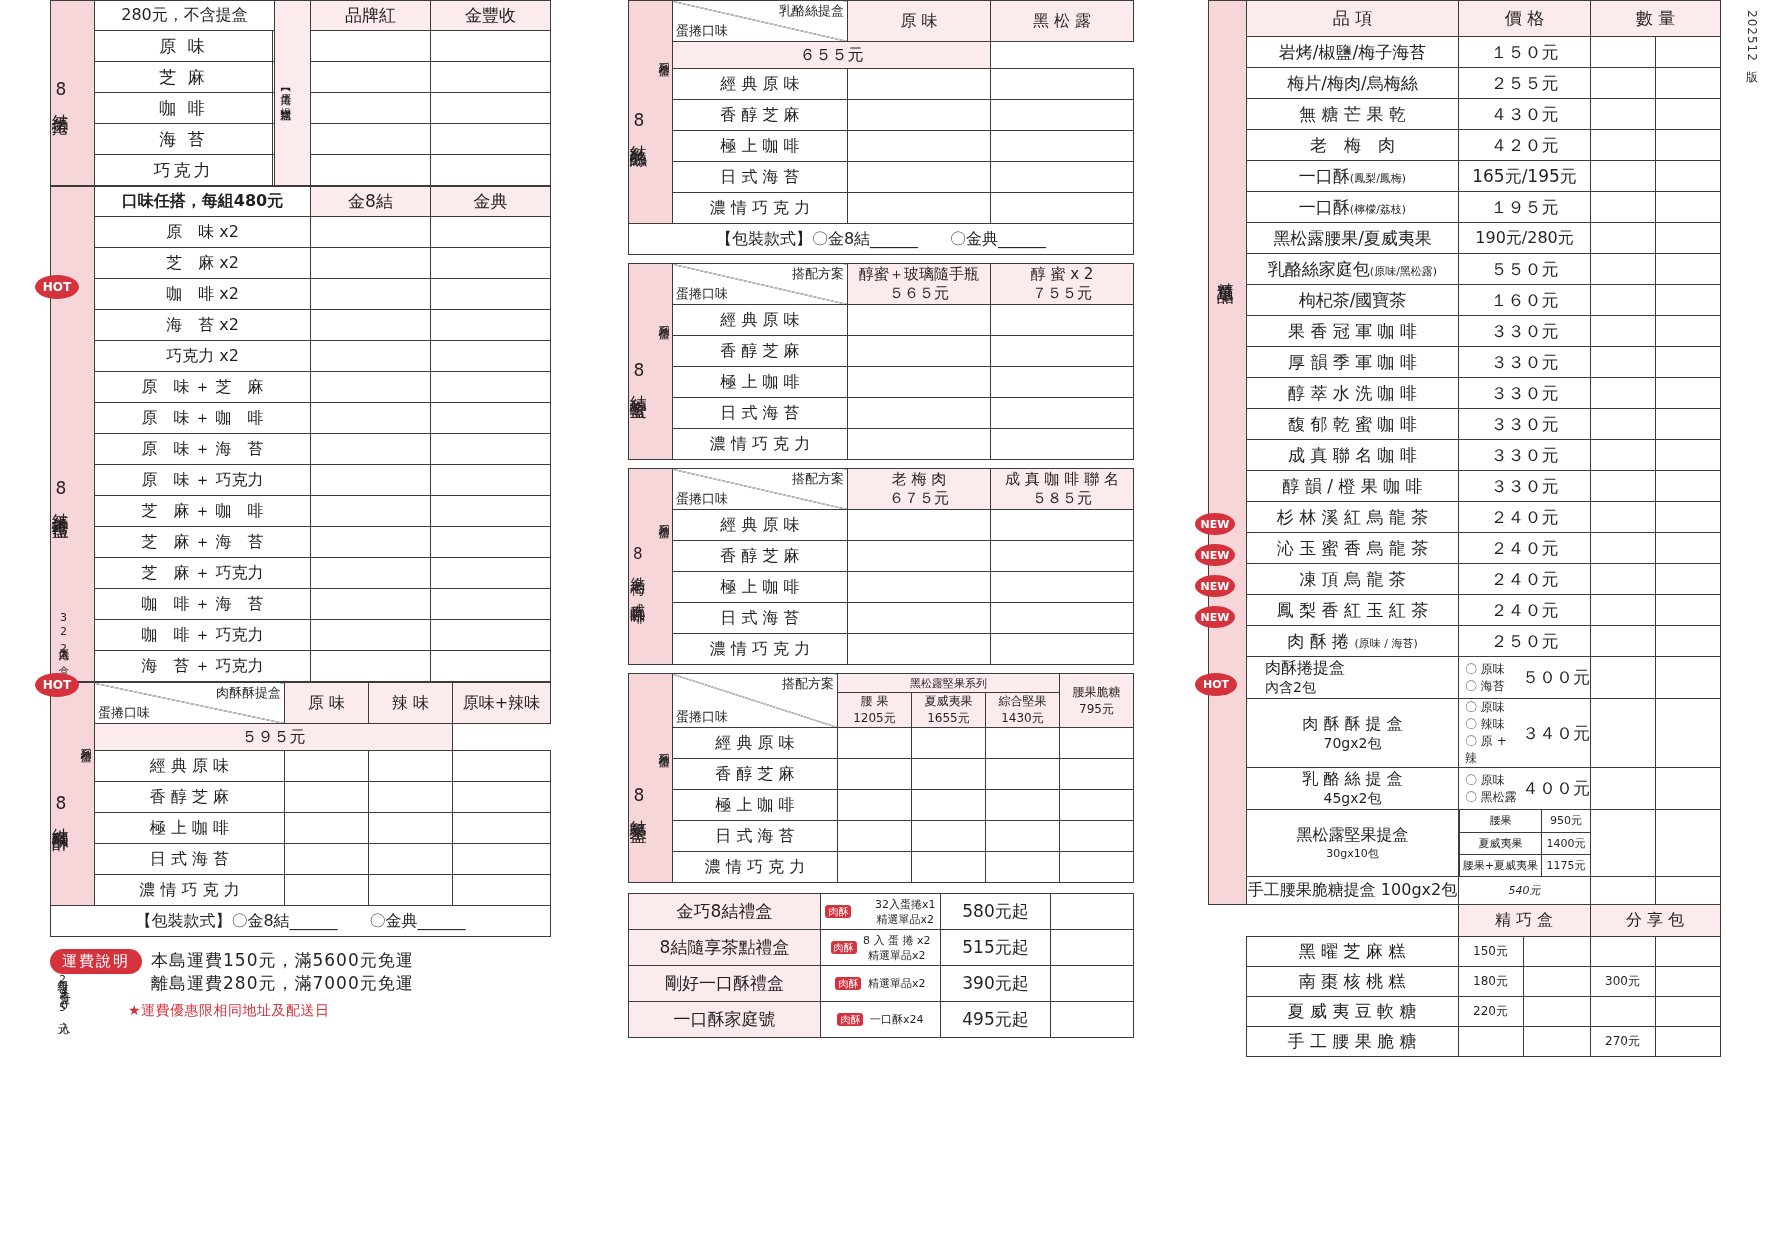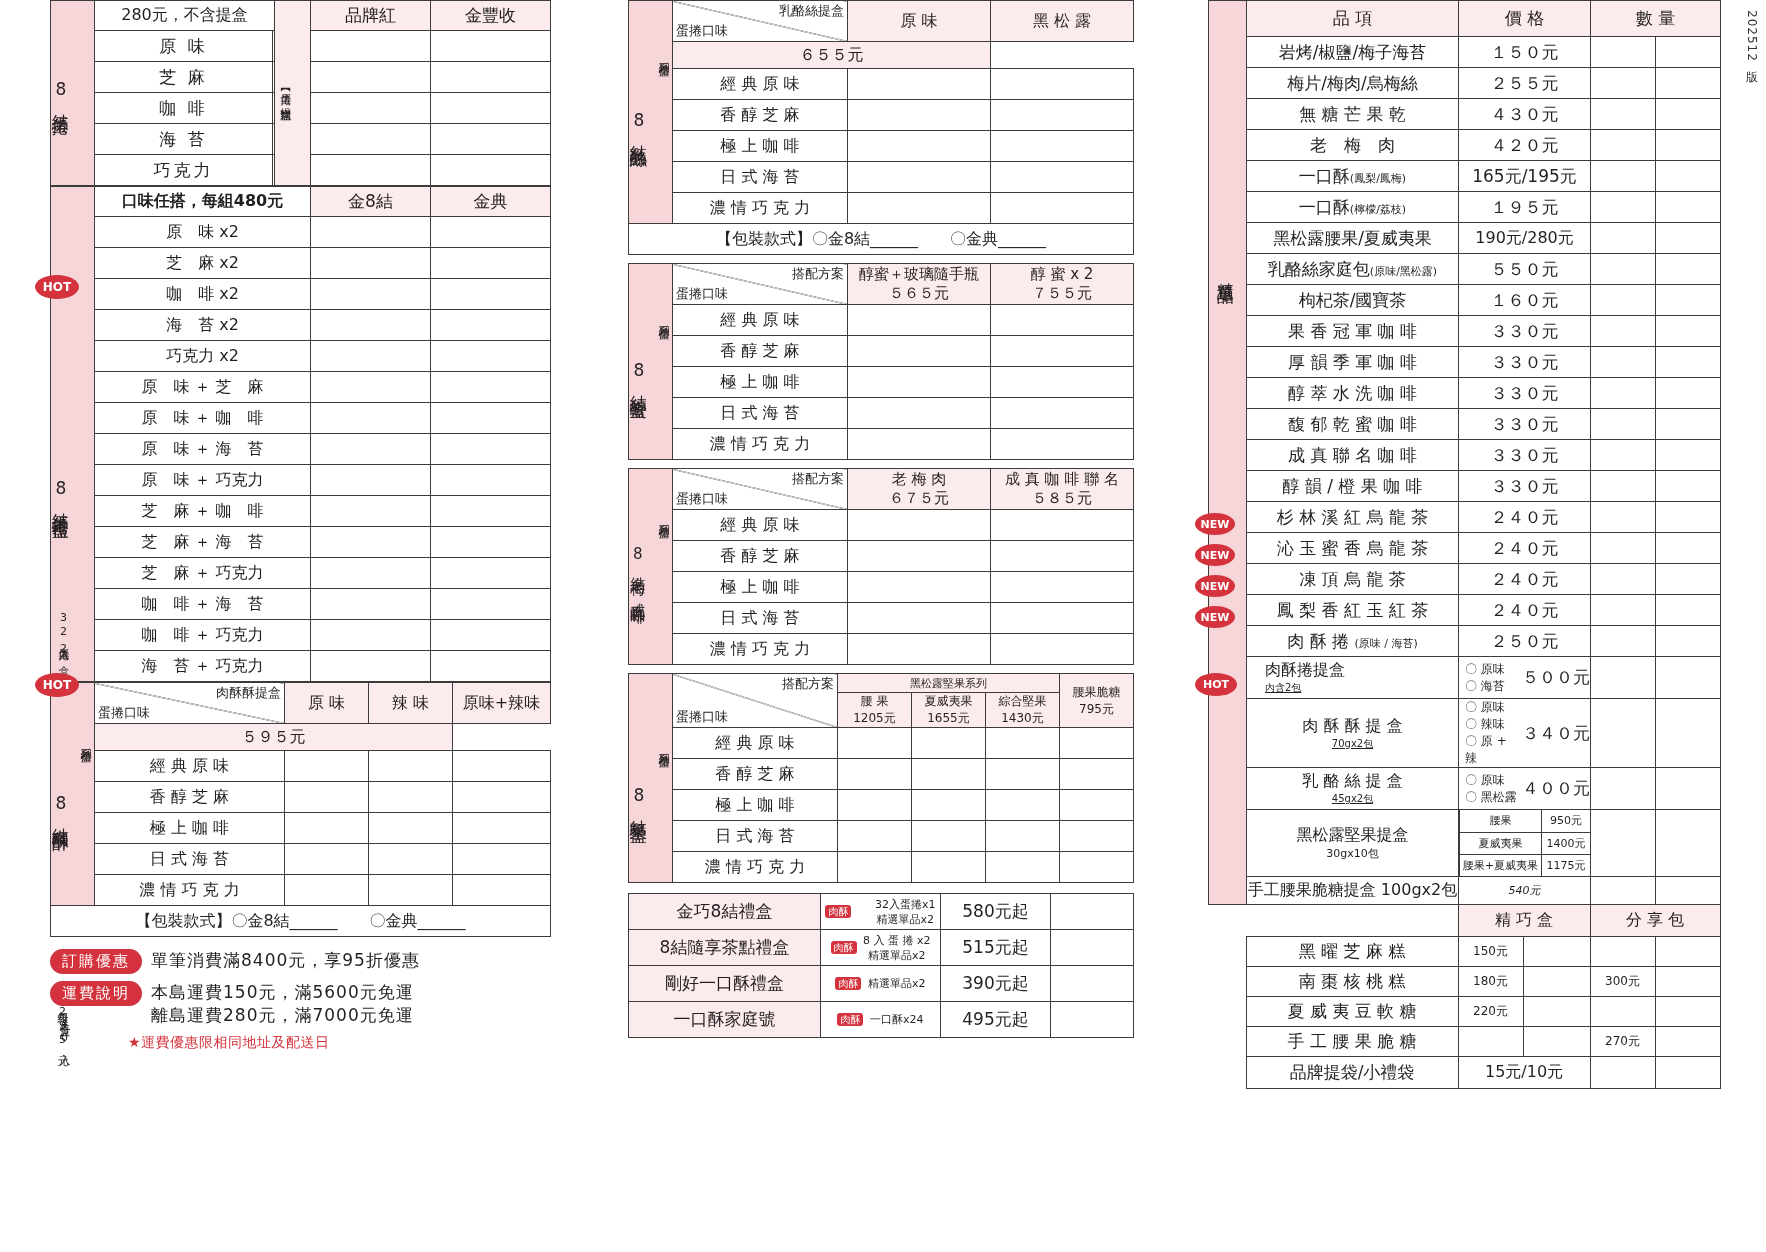--- a/index.html
+++ b/index.html
@@ -30,21 +30,21 @@
 
   .sp{letter-spacing:3px;}
 
   .rowh{height:31px;}
   .fs15{font-size:15px;}
   .fs16{font-size:16px;}
   .fs17{font-size:17px;}
   .fs13{font-size:11px;font-style:italic;}
   .fs12{font-size:12px;}
   .fs11{font-size:11px;}
-  .fs10{font-size:10px;text-decoration:underline;}
+  .fs10{font-size:14px;}
 
   .vert{
     writing-mode:vertical-rl;
     text-orientation:upright;
     letter-spacing:2px;
     line-height:1.05;
   }
   .vertsm{
     writing-mode:vertical-rl;
     text-orientation:upright;
@@ -304,24 +304,20 @@
             <td></td>
           </tr>
       <tr>
             <td class="ct fs16" colspan="5" style="height:30px;">【包裝款式】〇金8結______　　〇金典______</td>
           </tr>
     </tbody>
       </table>
 
     <div class="notes">
       <div class="noteline">
-        <span class="tagred">訂購優惠</span>
-        <span class="txt">單筆消費滿8400元，享95折優惠</span>
-      </div>
-      <div class="noteline">
         <span class="tagred">運費說明</span>
         <span class="txt">
           <span>本島運費150元，滿5600元免運</span><br>
           <span>離島運費280元，滿7000元免運</span>
         </span>
       </div>
       <div class="star">★運費優惠限相同地址及配送日</div>
     </div>
   </div>
 
@@ -921,24 +917,17 @@
         <td></td>
       </tr>
       <tr style="height:30px;">
         <td style="border:none;"></td>
         <td class="ct fs17">手 工 腰 果 脆 糖</td>
         <td class="ct fs12"></td>
         <td></td>
         <td class="ct fs12">270元</td>
         <td></td>
       </tr>
-      <tr style="height:32px;">
-        <td style="border:none;"></td>
-        <td class="ct fs17">品牌提袋/小禮袋</td>
-        <td class="ct fs14" colspan="2">15元/10元</td>
-        <td></td>
-        <td></td>
-      </tr>
     </tbody>
       </table>
   </div>
 
 </div>
 
 </body></html>

